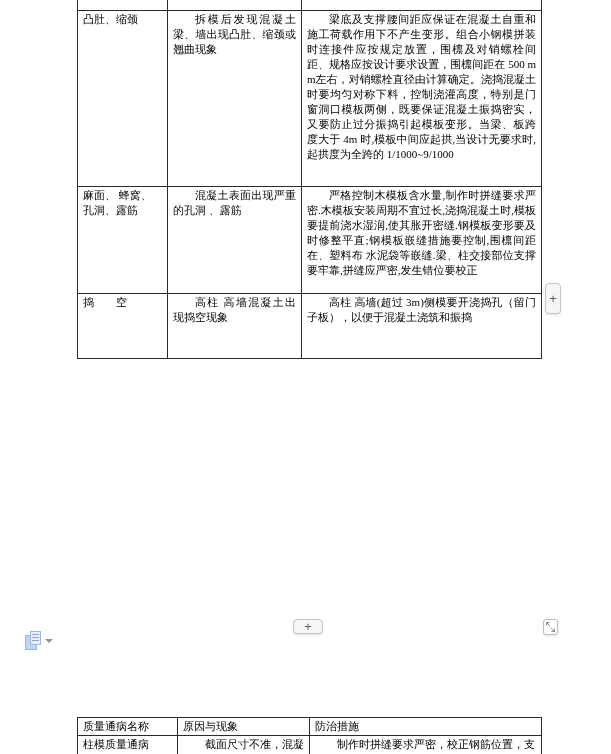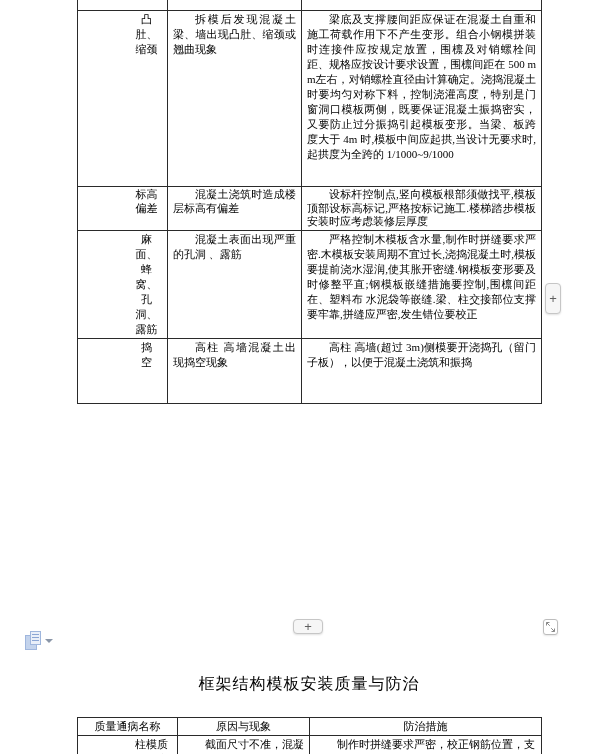--- a/index.html
+++ b/index.html
@@ -6,21 +6,21 @@
   body{
     width:611px;height:754px;position:relative;overflow:hidden;
     background:#ffffff;color:#000;
     font-family:"Liberation Serif","DejaVu Serif",serif;
   }
   .doc{position:absolute;inset:0;}
   table{border-collapse:collapse;table-layout:fixed;position:absolute;background:#fff;}
   td{border:1px solid #2a2a2a;vertical-align:top;font-size:11px;line-height:15px;padding:1px 5px;overflow:hidden;}
   p{margin:0;}
   .para{text-align:justify;text-indent:2em;word-break:break-all;}
-  .name{text-align:center;margin-left:48px;}
+  .name{text-align:left;}
   
   #t1{left:77px;top:-6px;width:464px;}
   #t1 .w1{width:90px}#t1 .w2{width:134px}#t1 .w3{width:240px}
   #t1 tr.r0{height:16px}
   #t1 tr.r1{height:176px}
   #t1 tr.r2{height:41px}
   #t1 tr.r2 td{line-height:13.5px;}
   #t1 tr.r3{height:107px}
   #t1 tr.r4{height:65px}
   #t1 tr.r5{height:87px}
@@ -28,21 +28,21 @@
   
   .section-title{
     position:absolute;left:77px;top:674px;width:464px;
     text-align:center;font-size:16px;line-height:20px;color:#000;
     letter-spacing:1px;
   }
   
   #t2{left:77px;top:717px;width:464px;}
   #t2 .w1{width:100px}#t2 .w2{width:132px}#t2 .w3{width:232px}
   #t2 tr.hrow{height:17px}
-  #t2 tr.hrow td{text-align:center;}
+  #t2 tr.hrow td{}
   #t2 tr.drow{height:20px}
   
   .float-btn{
     position:absolute;display:flex;align-items:center;justify-content:center;
     background:#f6f6f6;border:1px solid #c6c6c6;border-radius:4px;
     color:#5f5f5f;font-family:"Liberation Sans","DejaVu Sans",sans-serif;
     font-size:13px;line-height:1;box-shadow:0 1px 2px rgba(0,0,0,.12);
     cursor:pointer;box-sizing:border-box;
   }
   #insert-col-btn{left:545px;top:283px;width:16px;height:31px;}
@@ -94,31 +94,20 @@
         <td>
             <p class="name">凸肚、缩颈</p>
           </td>
         <td>
             <p class="para">拆模后发现混凝土梁、墙出现凸肚、缩颈或翘曲现象</p>
           </td>
         <td>
             <p class="para">梁底及支撑腰间距应保证在混凝土自重和施工荷载作用下不产生变形。组合小钢模拼装时连接件应按规定放置，围檩及对销螺栓间距、规格应按设计要求设置，围檩间距在 500 mm左右，对销螺栓直径由计算确定。浇捣混凝土时要均匀对称下料，控制浇灌高度，特别是门窗洞口模板两侧，既要保证混凝土振捣密实，又要防止过分振捣引起模板变形。当梁、板跨度大于 4m 时,模板中间应起拱,当设计无要求时,起拱度为全跨的 1/1000~9/1000</p>
           </td>
       </tr>
-      <tr class="r2">
-        <td>
-            <p class="name">标高偏差</p>
-          </td>
-        <td>
-            <p class="para">混凝土浇筑时造成楼层标高有偏差</p>
-          </td>
-        <td>
-            <p class="para">设标杆控制点,竖向模板根部须做找平,模板顶部设标高标记,严格按标记施工.楼梯踏步模板安装时应考虑装修层厚度</p>
-          </td>
-      </tr>
       <tr class="r3">
         <td>
             <p class="name">麻面、 蜂窝、 孔洞、露筋</p>
           </td>
         <td>
             <p class="para">混凝土表面出现严重的孔洞 、露筋</p>
           </td>
         <td>
             <p class="para">严格控制木模板含水量,制作时拼缝要求严密.木模板安装周期不宜过长,浇捣混凝土时,模板要提前浇水湿润,使其胀开密缝.钢模板变形要及时修整平直;钢模板嵌缝措施要控制,围檩间距在、塑料布 水泥袋等嵌缝.梁、柱交接部位支撑要牢靠,拼缝应严密,发生错位要校正</p>
           </td>
@@ -151,21 +140,20 @@
   </div>
 
   <div id="paste-options">
     <span class="paste-ico">
       <span class="paste-back"></span>
       <span class="paste-front"></span>
     </span>
     <span class="paste-caret"></span>
   </div>
 
-  <div class="section-title">框架结构模板安装质量与防治</div>
 
   <table id="t2">
     <colgroup>
         <col class="w1">
         <col class="w2">
         <col class="w3">
       </colgroup>
     <tbody>
       <tr class="hrow">
         <td><span>质量通病名称</span></td>

